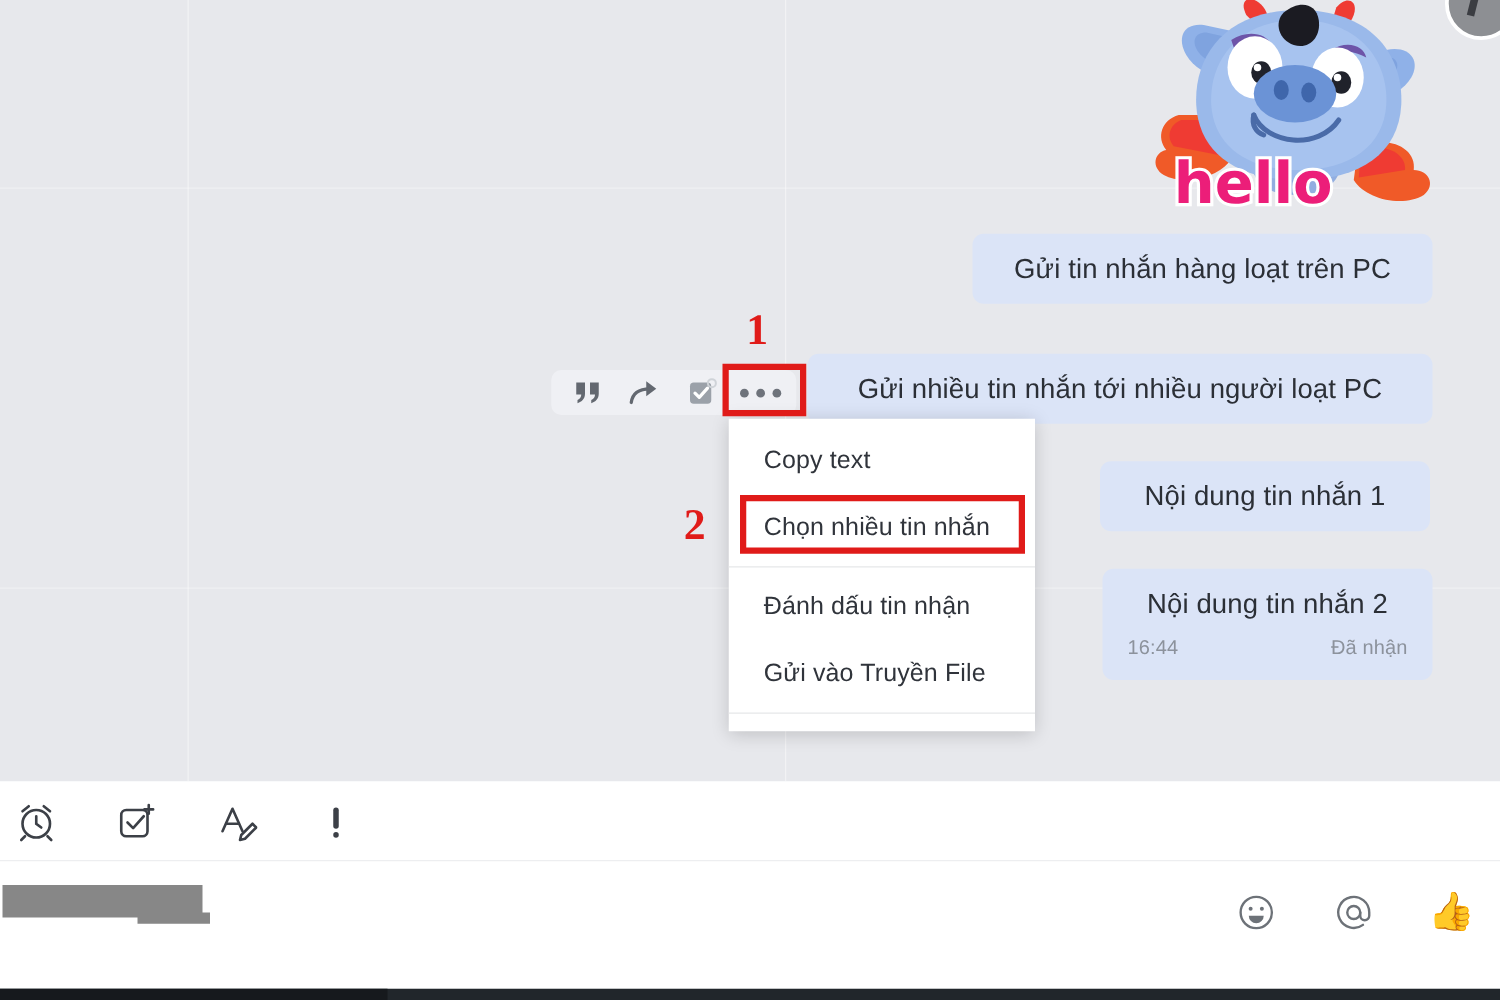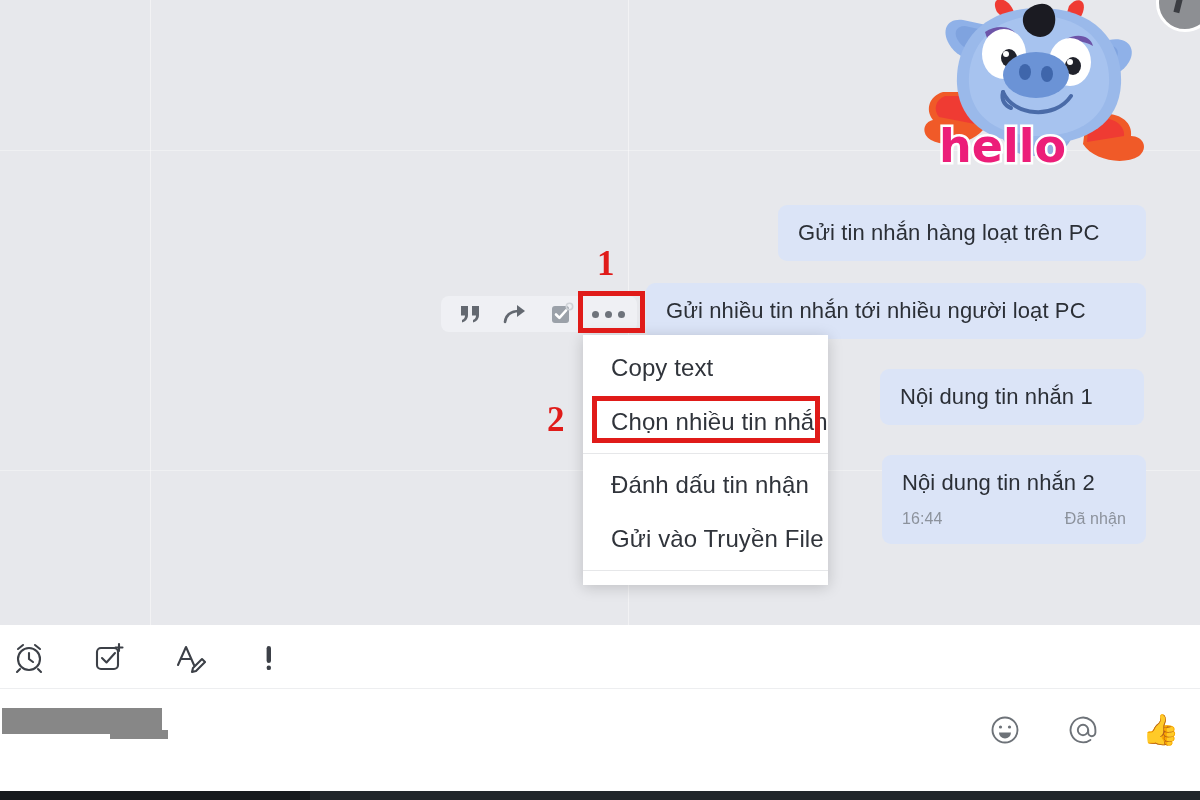--- a/index.html
+++ b/index.html
@@ -10,20 +10,21 @@
     overflow: hidden;
     font-family: "Liberation Sans", sans-serif;
   }
 
   #app {
     position: relative;
     width: 1200px;
     height: 800px;
     background: #e7e8ec;
     overflow: hidden;
+    text-align: center;
   }
 
   
   .chat-area {
     position: absolute;
     left: 0; top: 0;
     width: 1200px;
     height: 625px;
     background: #e7e8ec;
     overflow: hidden;
@@ -91,21 +92,21 @@
   .bubble .meta {
     display: flex;
     justify-content: space-between;
     align-items: center;
     margin-top: 12px;
     font-size: 16px;
     color: #8c929c;
   }
   .bubble .meta .status { margin-left: 36px; }
 
-  #bubble-1 { right: 54px; top: 205px; width: 368px; }
+  #bubble-1 { right: 54px; top: 187px; width: 368px; }
   #bubble-2 { right: 54px; top: 283px; width: 500px; }
   #bubble-3 { right: 56px; top: 369px; width: 264px; }
   #bubble-4 { right: 54px; top: 455px; width: 264px; }
 
   
   .msg-actions {
     position: absolute;
     left: 441px;
     top: 296px;
     height: 36px;
@@ -143,21 +144,21 @@
     background: #ffffff;
     box-shadow: 0 2px 14px rgba(0,0,0,0.18);
     padding: 6px 0 10px 0;
     box-sizing: border-box;
   }
   .ctx-item {
     height: 54px;
     display: flex;
     align-items: center;
     padding-left: 28px;
-    font-size: 24px;
+    font-size: 20px;
     color: #30343b;
     box-sizing: border-box;
     letter-spacing: .1px;
     white-space: nowrap;
   }
   .ctx-sep {
     height: 1px;
     background: #e6e7e9;
     margin: 4px 0;
   }

